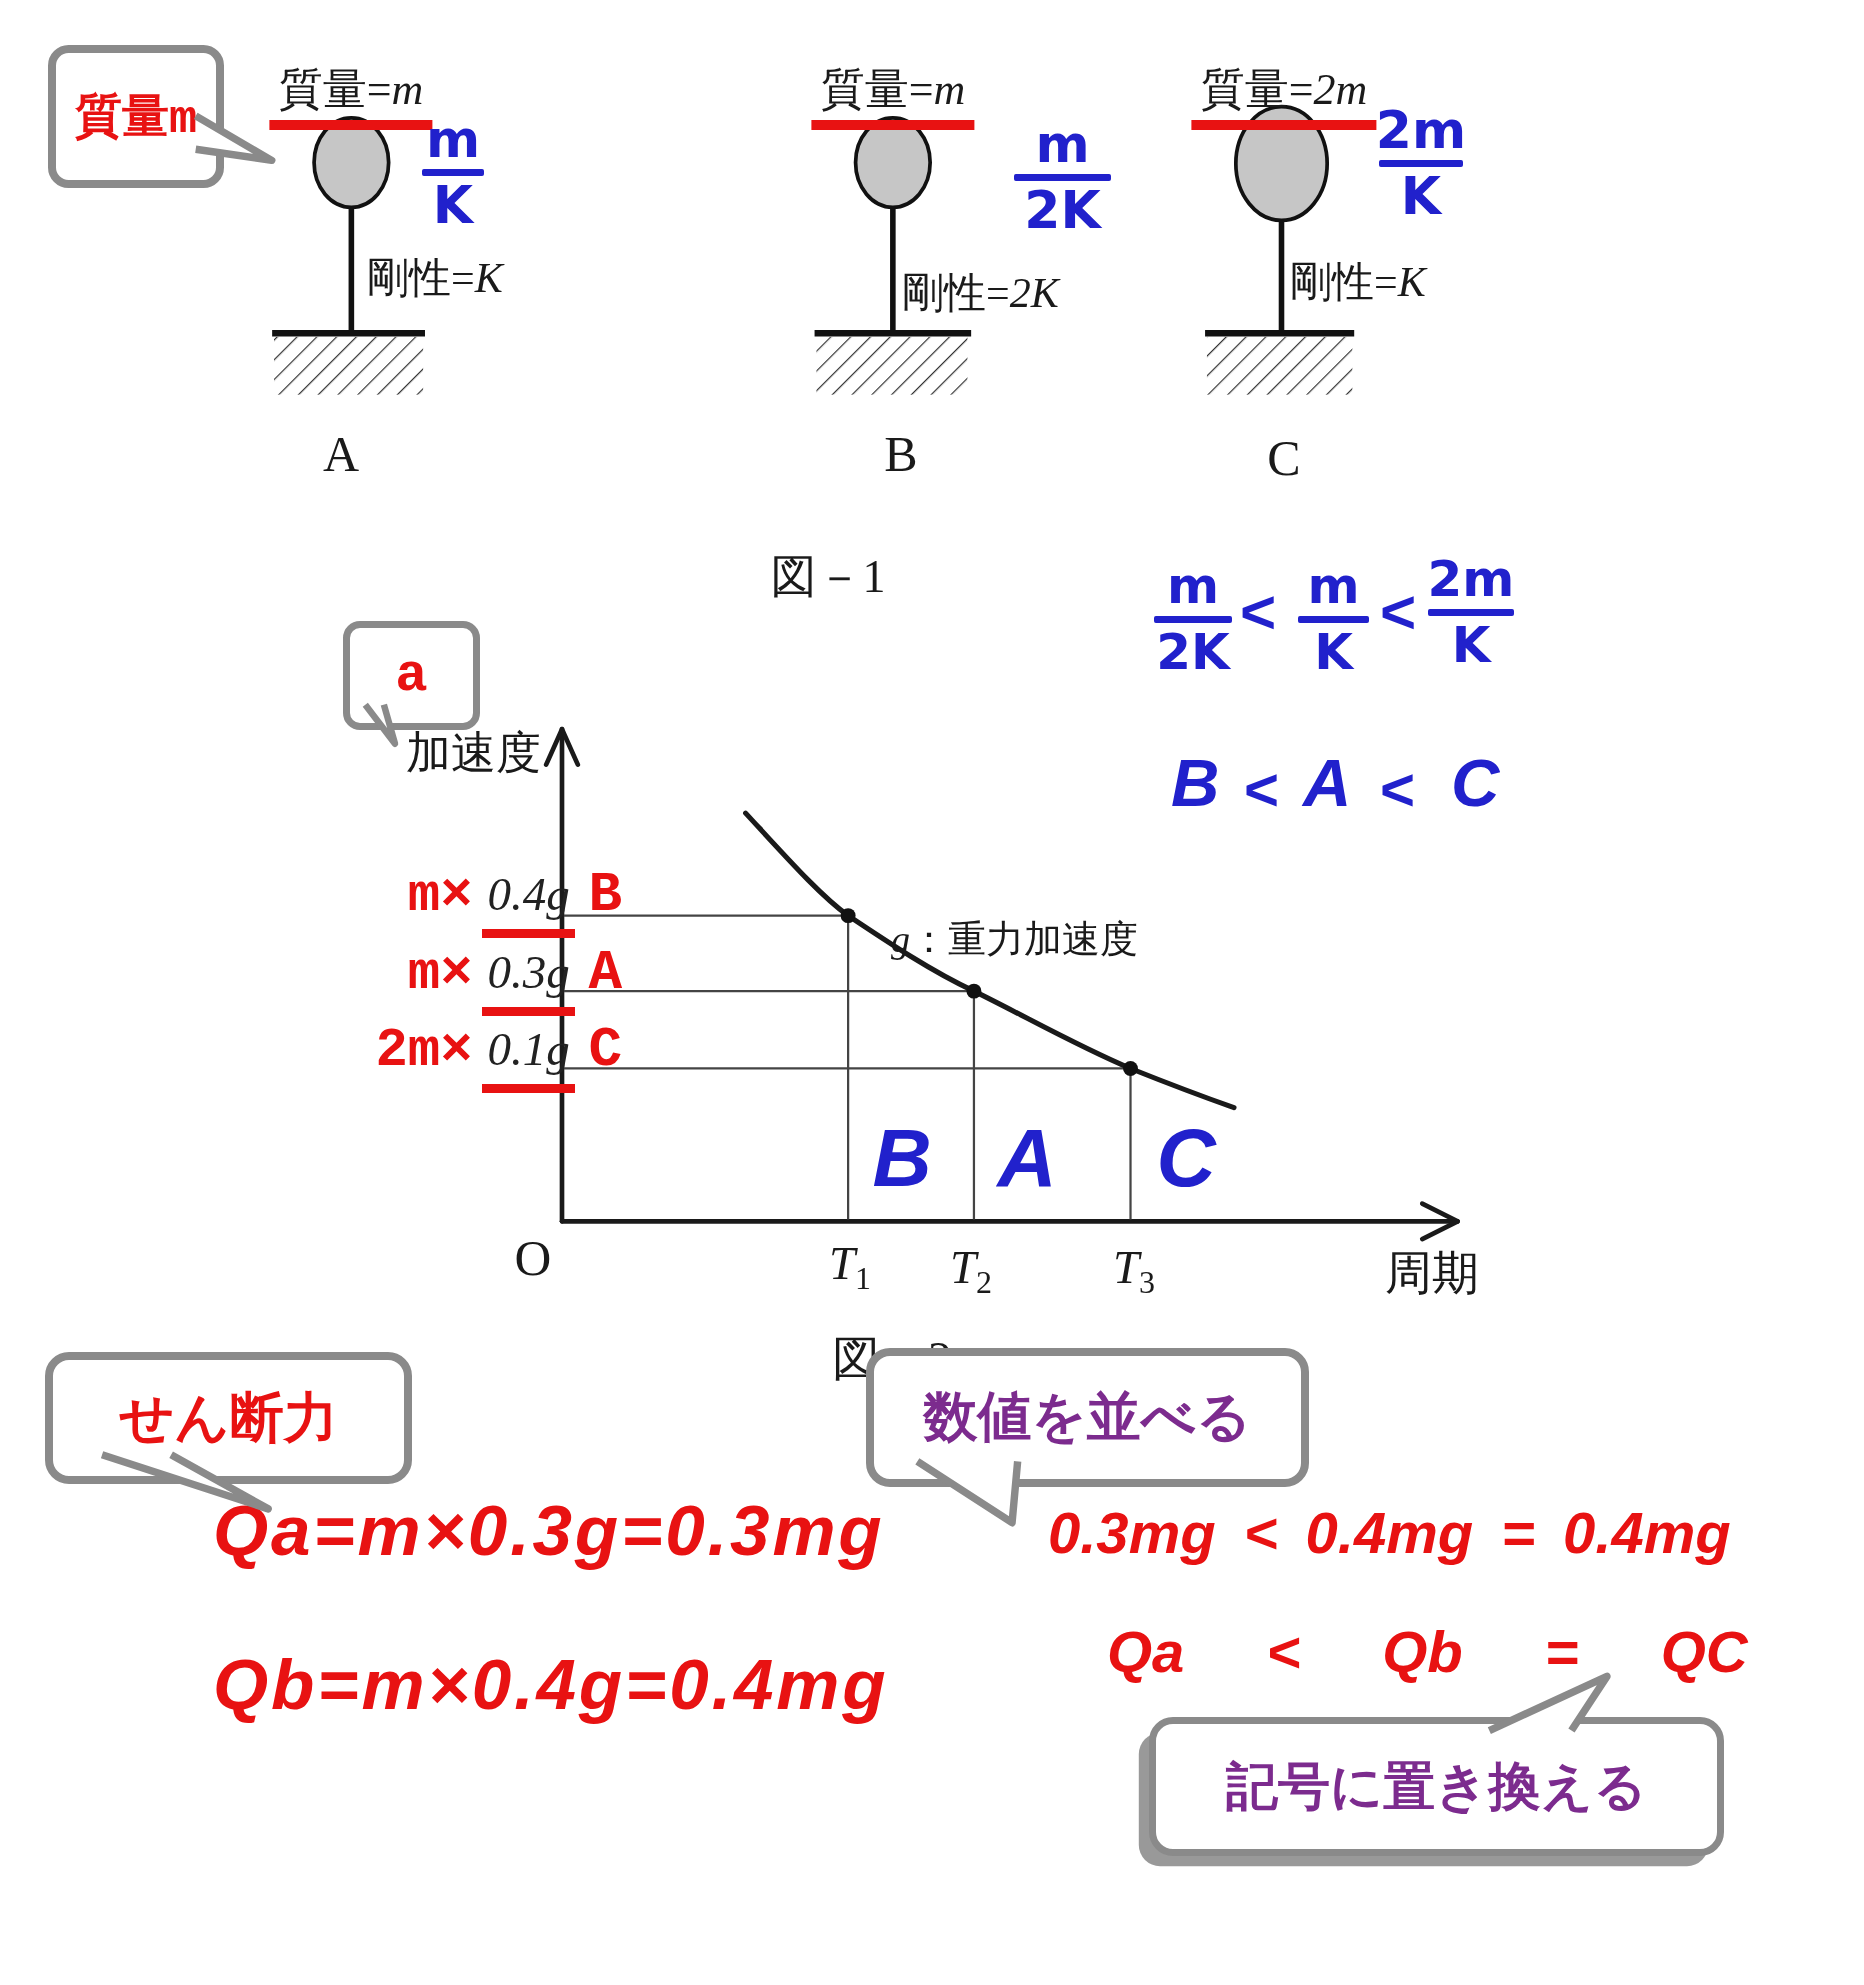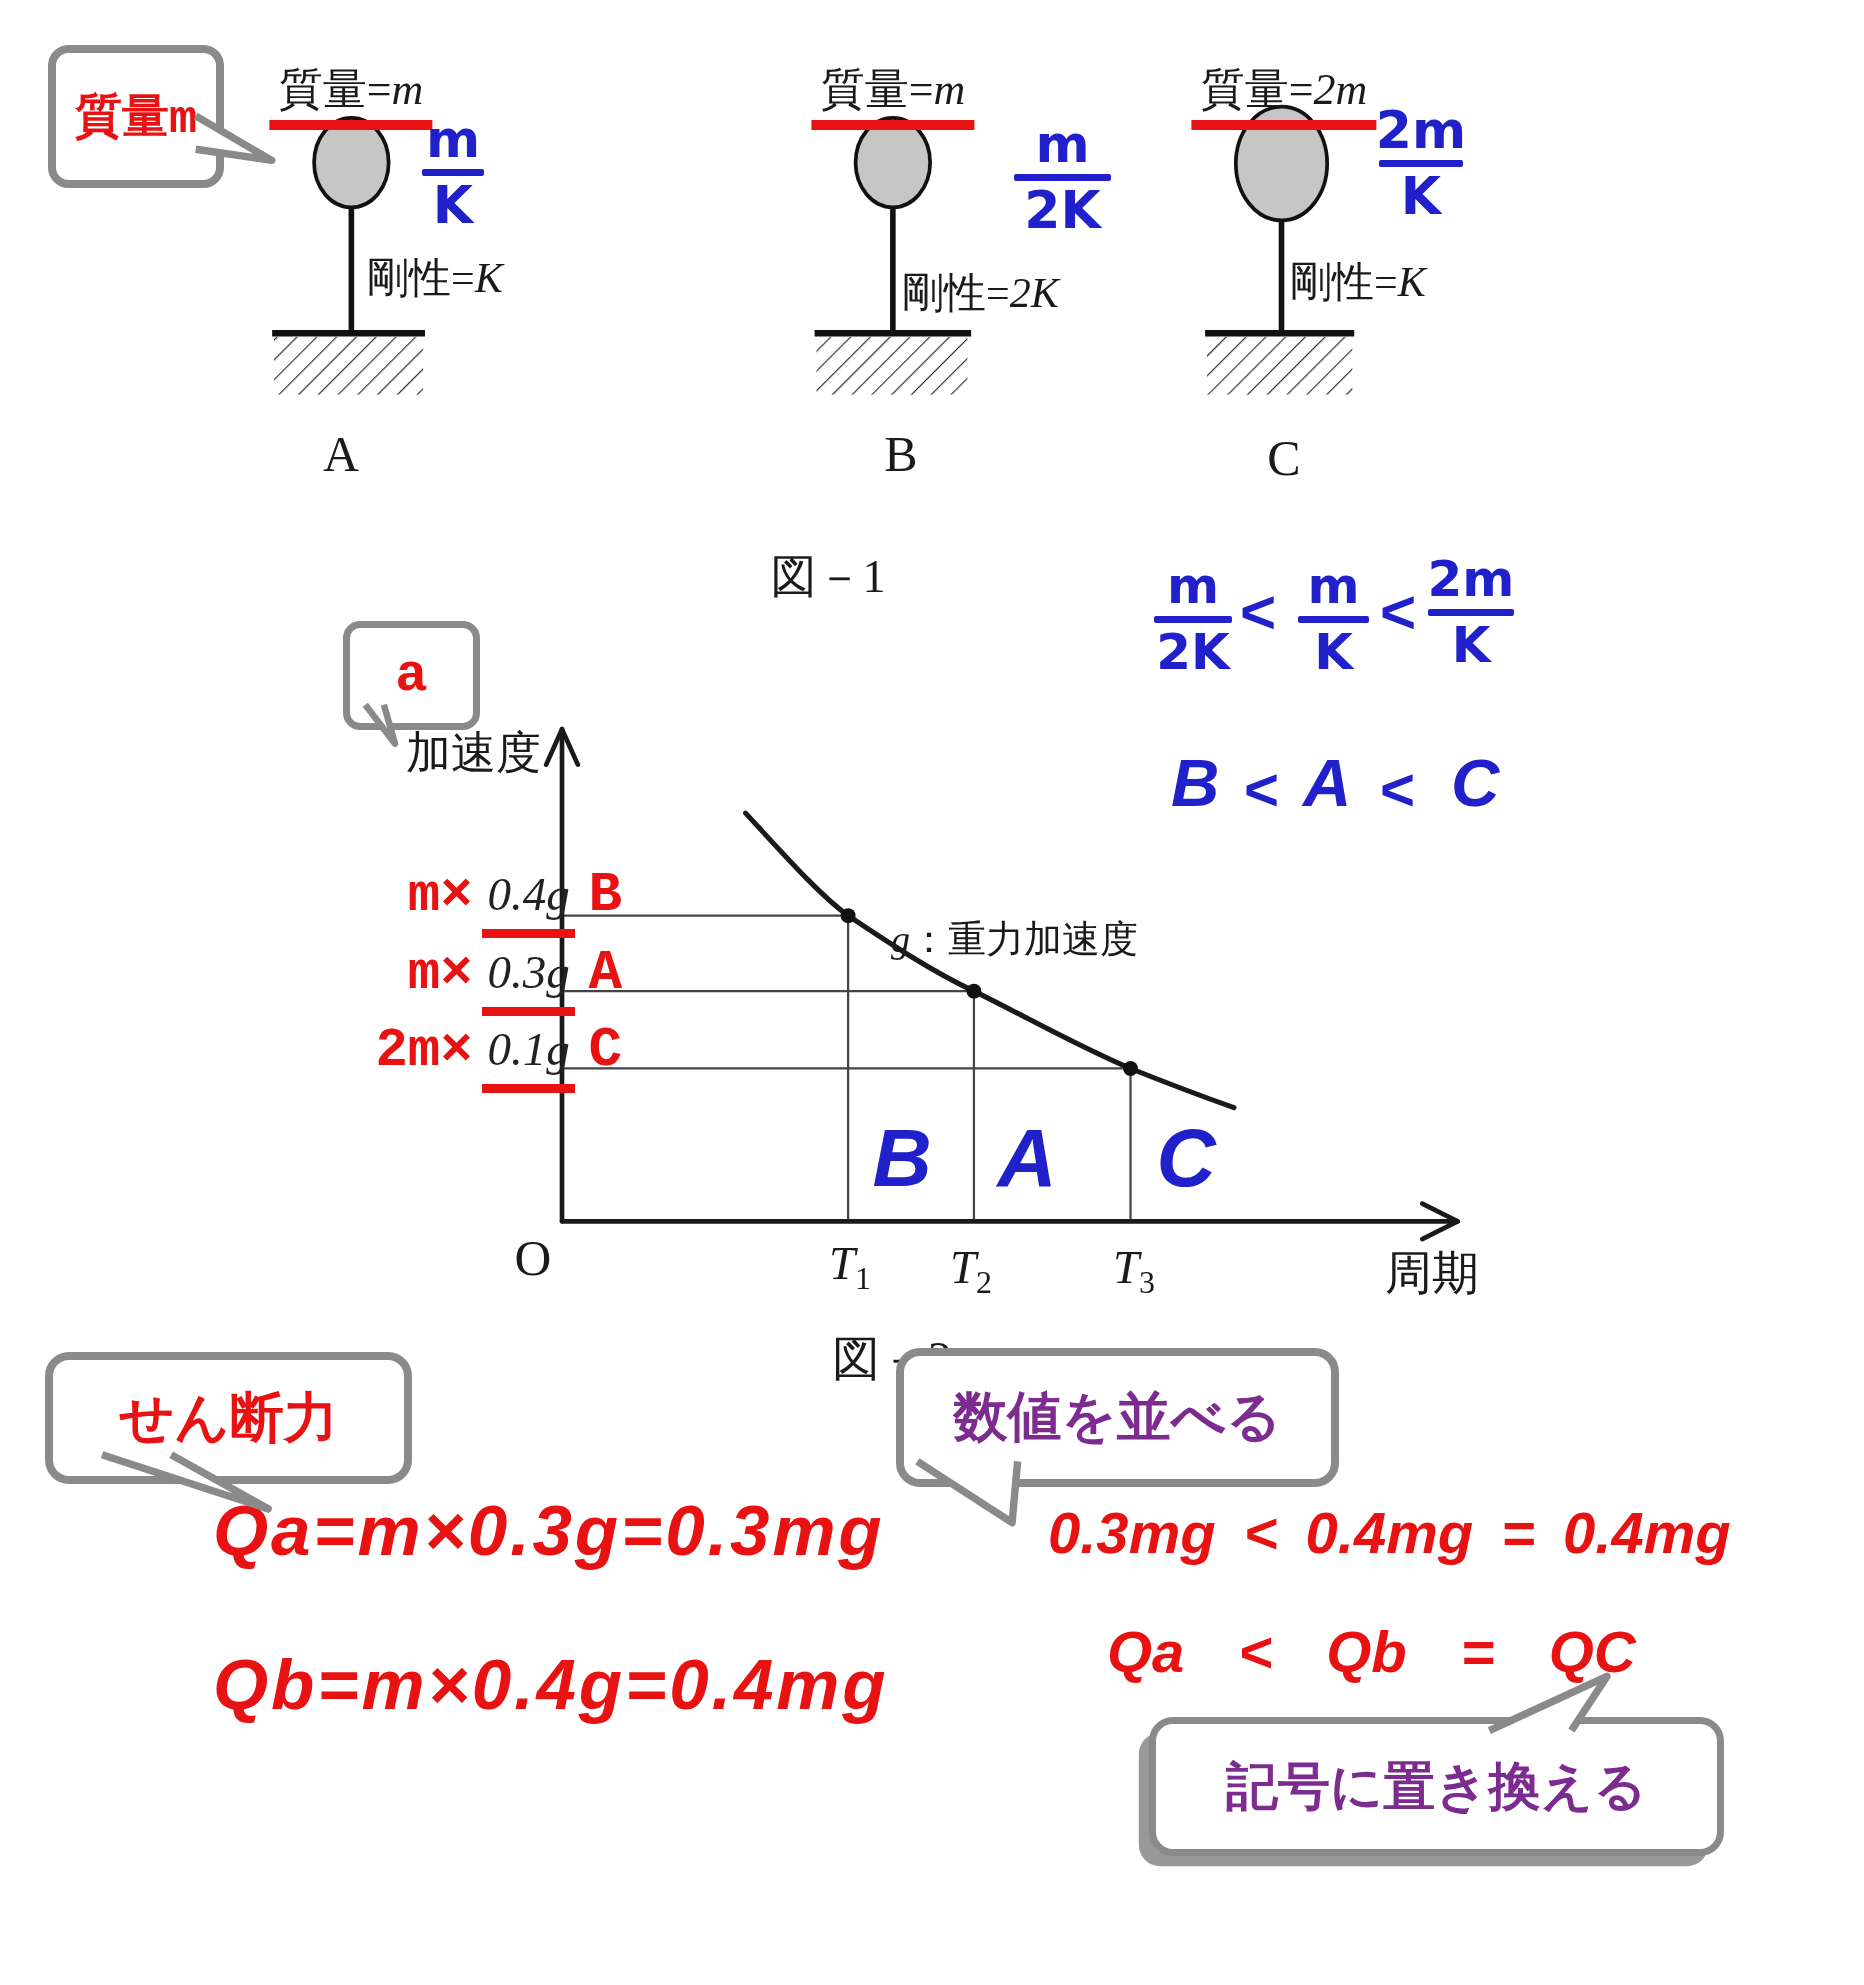--- a/index.html
+++ b/index.html
@@ -222,35 +222,35 @@
   <div class="bubble" style="left:45px;top:1352px;width:351px;height:116px;">
     <span class="marker red" style="font-size:54px;">せん断力</span>
   </div>
   <svg class="tail" style="left:89px;top:1449px" width="196" height="73" viewBox="0 0 210 78">
     <path d="M14,6 L192,64 L88,6" fill="#fff" stroke="#8a8a8a" stroke-width="8" stroke-linejoin="round"></path>
   </svg>
 
   <div class="eq" style="top:1490px;">Qa=m×0.3g=0.3mg</div>
   <div class="eq" style="top:1644px;">Qb=m×0.4g=0.4mg</div>
 
-  <div class="bubble" style="left:896px;top:1348px;width:427px;height:123px;">
+  <div class="bubble" style="left:866px;top:1348px;width:427px;height:123px;">
     <span class="marker purple" style="font-size:54px;">数値を並べる</span>
   </div>
   <svg class="tail" style="left:902px;top:1454px" width="131" height="78" viewBox="0 0 140 84">
     <path d="M16,8 L118,74 L124,8" fill="#fff" stroke="#8a8a8a" stroke-width="8" stroke-linejoin="round"></path>
   </svg>
 
   <div class="fml abs" style="left:1048px;top:1499px;font-size:58px;gap:28px;">
     <span>0.3mg</span>
       <span>&lt;</span>
       <span>0.4mg</span>
       <span>=</span>
       <span>0.4mg</span>
   </div>
-  <div class="fml abs" style="left:1107px;top:1618px;font-size:58px;gap:54px;">
+  <div class="fml abs" style="left:1107px;top:1618px;font-size:58px;gap:82px;">
     <span>Qa</span>
       <span>&lt;</span>
       <span>Qb</span>
       <span>=</span>
       <span>QC</span>
   </div>
 
   <div class="bubble" style="left:1149px;top:1717px;width:561px;height:125px;border-width:7.5px;box-shadow:-13px 13px 0 -2.8px #999;">
     <span class="marker purple" style="font-size:52px;">記号に置き換える</span>
   </div>

